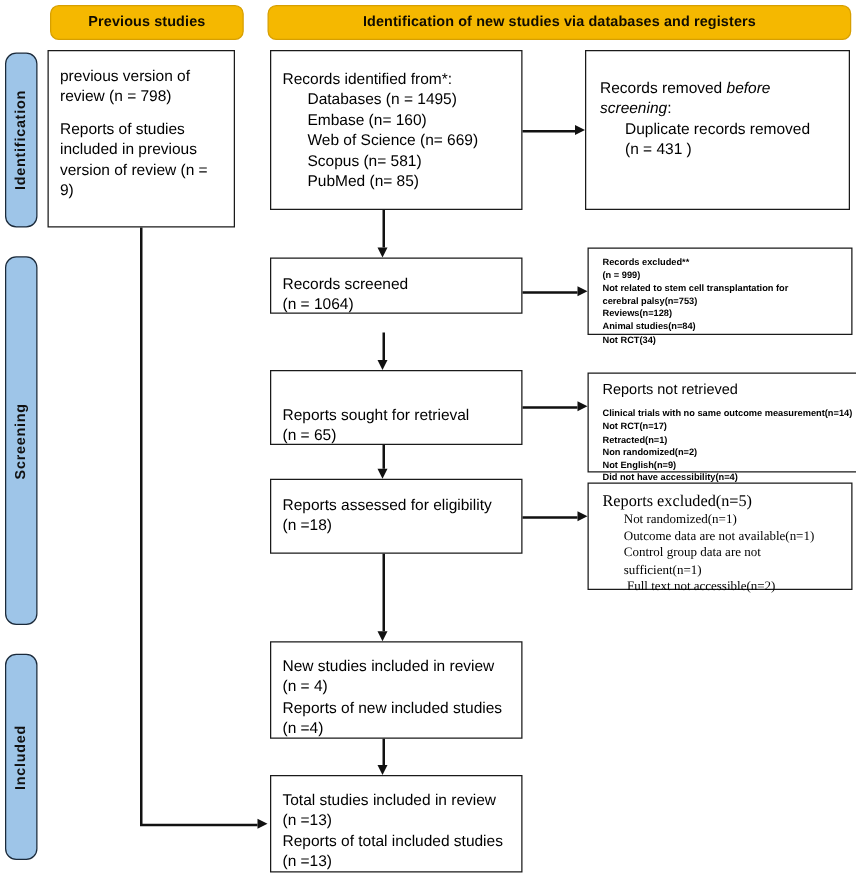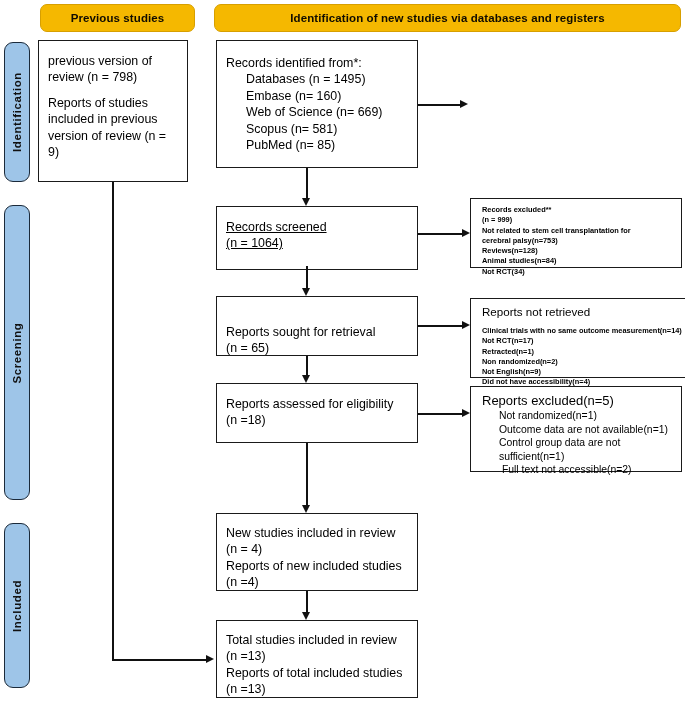--- a/index.html
+++ b/index.html
@@ -86,20 +86,21 @@
   .box.small .hdr {
     font-size: 11.6px;
     line-height: 15px;
     font-weight: normal;
   }
   .box.small .sub-gap { height: 7px; }
 
   .box.midtext .line {
     font-size: 10.4px;
     line-height: 13.6px;
+    font-family: Liberation Serif, serif;
   }
   .box.midtext .hdr {
     font-size: 13px;
     line-height: 17px;
   }
   .box.midtext .line.indent { padding-left: 17px; }
 
   
   .conn {
     position: absolute;
@@ -159,22 +160,28 @@
 
   <div class="box" style="left:216px; top:40px; width:202px; height:128px; padding-top:14px;">
     <div class="line">Records identified from*:</div>
     <div class="line indent">Databases (n = 1495)</div>
     <div class="line indent">Embase (n= 160)</div>
     <div class="line indent">Web of Science (n= 669)</div>
     <div class="line indent">Scopus (n= 581)</div>
     <div class="line indent">PubMed (n= 85)</div>
   </div>
 
-
-  <div class="box" style="left:216px; top:206px; width:202px; height:64px; padding-top:12px;text-decoration:underline;">
+  <div class="box" style="left:468px; top:40px; width:212px; height:128px; padding-top:21px; padding-left:11px;">
+    <div class="line"><span>Records removed </span><span class="ital">before</span></div>
+    <div class="line"><span class="ital">screening</span><span>:</span></div>
+    <div class="line indent">Duplicate records removed</div>
+    <div class="line indent">(n = 431 )</div>
+  </div>
+
+  <div class="box" style="left:216px; top:206px; width:202px; height:45px; padding-top:12px;">
     <div class="line">Records screened</div>
     <div class="line">(n = 1064)</div>
   </div>
 
   <div class="box small" style="left:470px; top:198px; width:212px; height:70px; padding:6px 6px 22px 11px;">
     <div class="line">Records excluded**</div>
     <div class="line">(n = 999)</div>
     <div class="line">Not related to stem cell transplantation for</div>
     <div class="line">cerebral palsy(n=753)</div>
     <div class="line">Reviews(n=128)</div>

